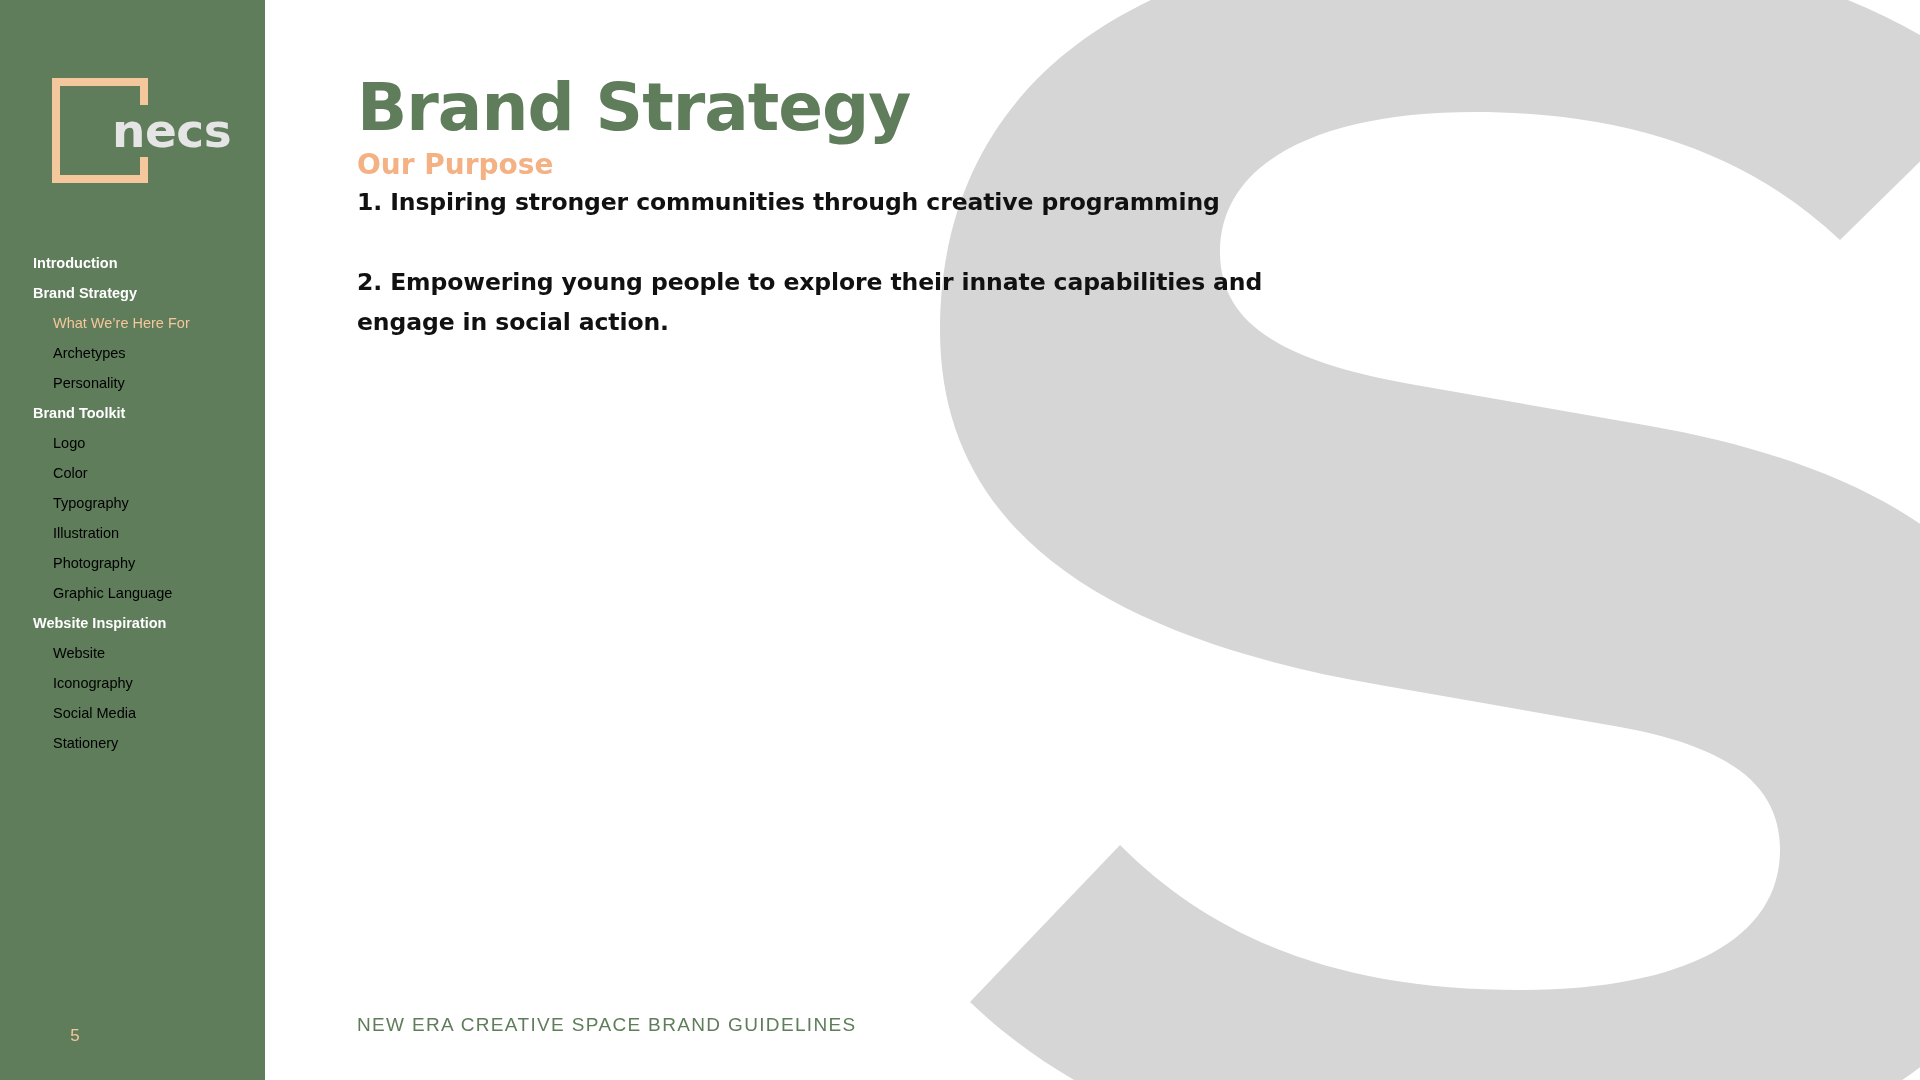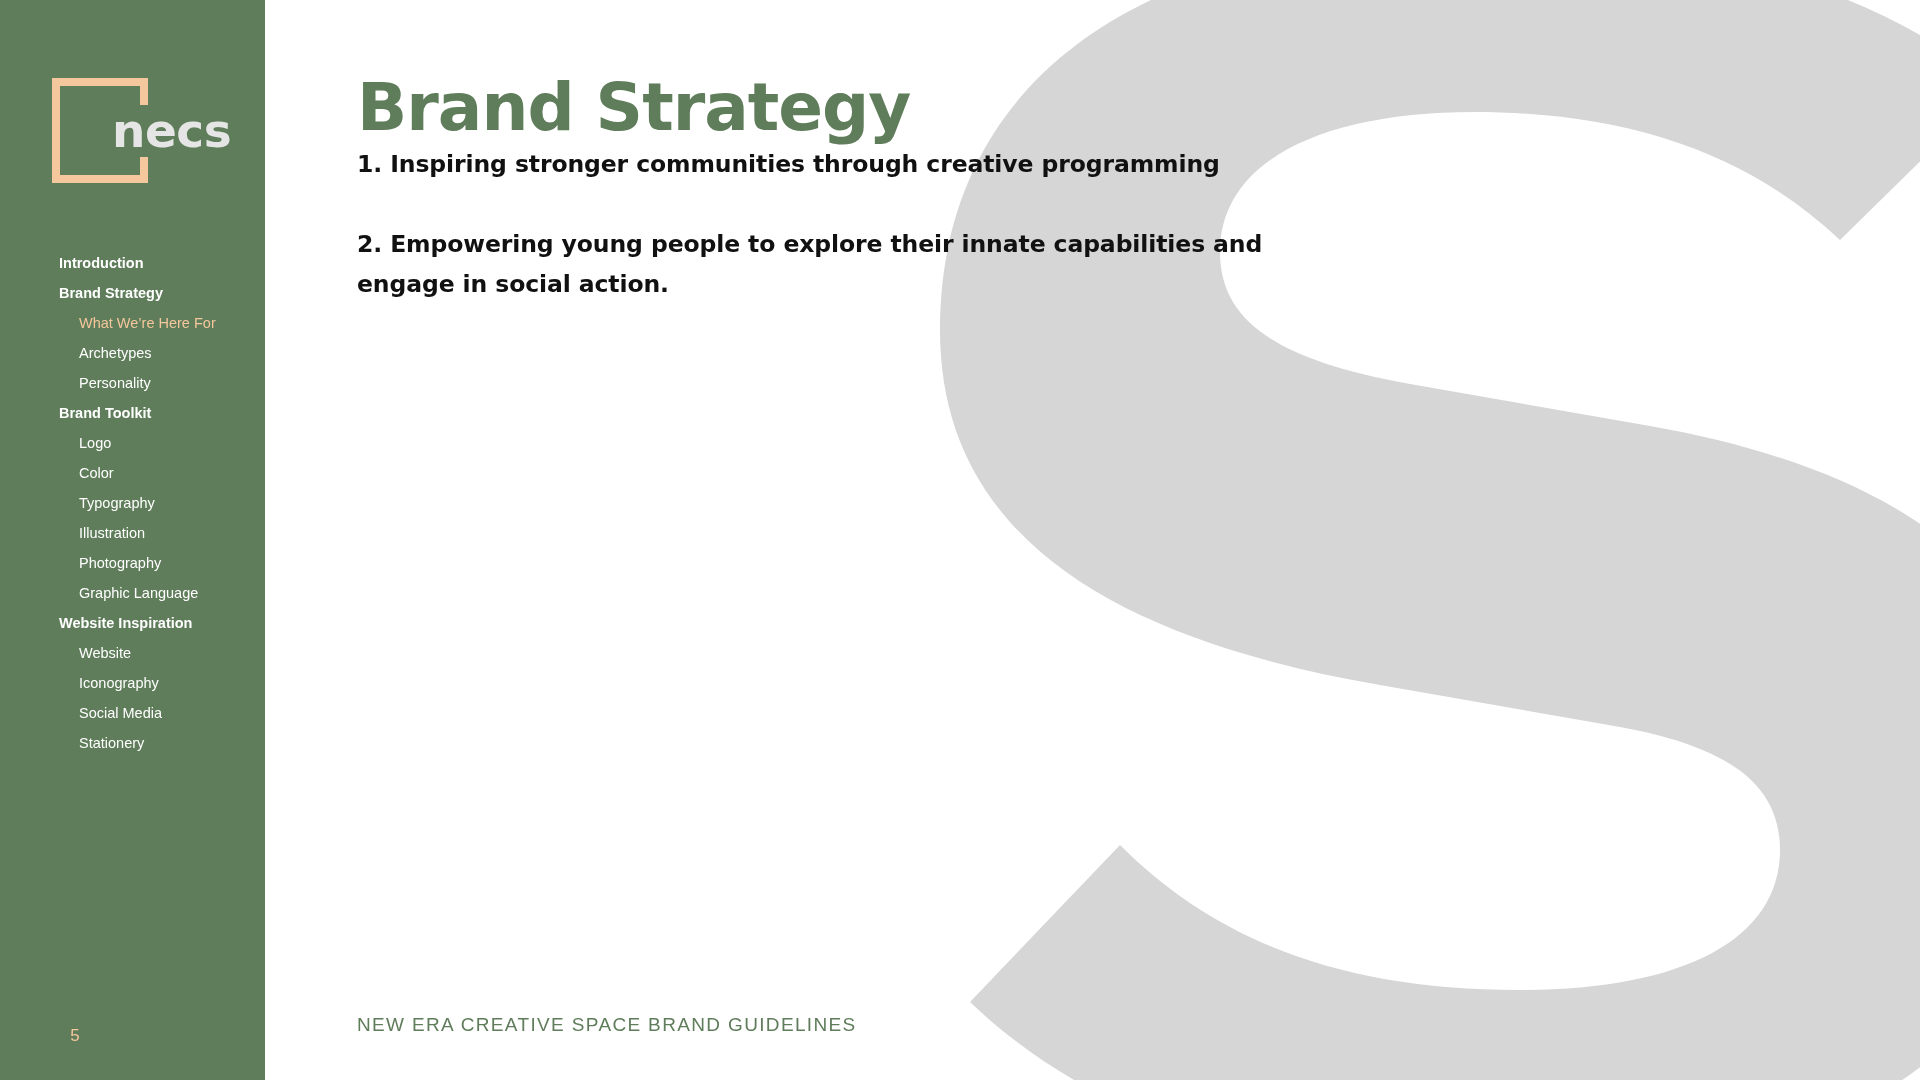--- a/index.html
+++ b/index.html
@@ -56,37 +56,36 @@
     color:#e5e5e5;
     line-height:52px;
     font-family:"DejaVu Sans", sans-serif;
   }
 
   
   .nav {
     position:absolute;
     left:0; top:248px;
     width:284px;
-    margin-left:26px;
   }
   .nav-item {
     display:block;
     line-height:30px;
     white-space:nowrap;
     font-size:14.5px;
   }
   .nav-item.group {
     padding-left:33px;
     font-weight:700;
     color:#ffffff;
   }
   .nav-item.sub {
     padding-left:53px;
     font-weight:400;
-    color:#ffffff;
+    color:#000000;
   }
   .nav-item.sub.active {
     color:#f4c79c;
   }
 
   .page-number {
     position:absolute;
     left:0; top:1026px;
     width:150px;
     text-align:center;
@@ -216,20 +215,21 @@
                L 590 444
                C 455 420, 400 380, 400 312
                C 400 222, 500 172, 655 172
                C 810 172, 930 215, 1020 300
                L 1175 148
                C 1050 42, 880 0, 640 0 Z" fill="#D6D6D6"></path>
     </svg>
 
     <div class="content">
       <h1 class="title">Brand Strategy</h1>
+      <div class="subtitle">Our Purpose</div>
       <ul class="purpose-list">
           <li class="purpose-item">1. Inspiring stronger communities through creative programming</li>
           <li class="purpose-item">2. Empowering young people to explore their innate capabilities and engage in social action.</li>
         </ul>
     </div>
 
     <div class="footer">NEW ERA CREATIVE SPACE BRAND GUIDELINES</div>
   </main>
 
 </div>

